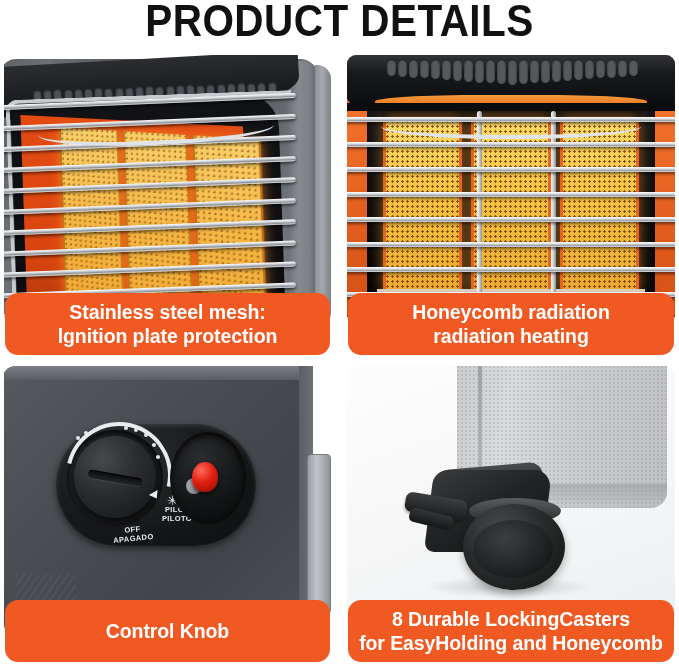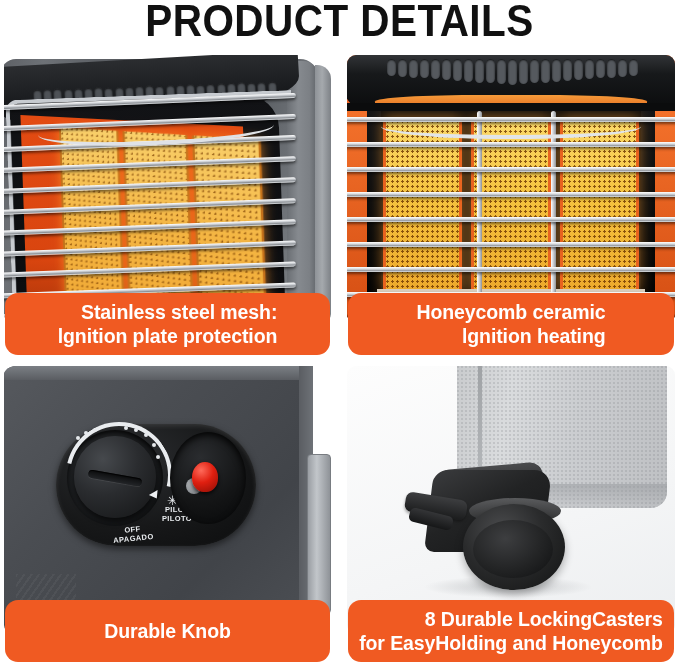--- a/index.html
+++ b/index.html
@@ -58,21 +58,21 @@
     justify-content: center;
     padding: 0 8px;
     box-sizing: border-box;
     letter-spacing: -0.1px;
     z-index: 7;
   }
   .cap-tl { left: 5px;   top: 293px; width: 325px; height: 62px; }
   .cap-tr { left: 348px; top: 293px; width: 326px; height: 62px; }
   .cap-bl { left: 5px;   top: 600px; width: 325px; height: 62px; }
   .cap-br { left: 348px; top: 600px; width: 326px; height: 62px; }
-  .cap-line { display: block; text-align: right; }
+  .cap-line { display: block; }
 
   
   .p1-body {
     position: absolute; left: -4px; top: 4px; width: 318px; height: 300px;
     background: linear-gradient(100deg,#5d6065 0%, #6d7176 12%, #4d5055 42%, #54585d 68%, #75797e 88%, #60646a 100%);
     border-radius: 16px 18px 0 0;
   }
   .p1-side {
     position: absolute; right: 12px; top: 6px; width: 32px; height: 296px;
     background: linear-gradient(90deg,#6b6f74 0%, #868a8f 35%, #7c8085 70%, #5b5f64 100%);
@@ -509,22 +509,22 @@
         <i style="top: 106px;"></i>
         <i style="top: 131px;"></i>
         <i style="top: 156px;"></i>
         <i style="top: 181px;"></i>
         <i style="top: 206px;"></i>
       </div>
     <div class="p2-hook"></div>
   </div>
   <div class="caption cap-tr">
     <span>
-      <span class="cap-line">Honeycomb ceramic</span>
-      <span class="cap-line">lgnition heating</span>
+      <span class="cap-line">Honeycomb radiation</span>
+      <span class="cap-line">radiation heating</span>
     </span>
   </div>
 
   <div class="panel panel-bl">
     <div class="p3-bg"></div>
     <div class="p3-topedge"></div>
     <div class="p3-rightedge"></div>
     <div class="p3-strip"></div>
     <div class="p3-texture"></div>
 
@@ -553,21 +553,21 @@
     <div class="p3-lbl-off">
       <span>OFF</span><br>
       <span>APAGADO</span>
     </div>
     <div class="p3-btnwell"></div>
     <div class="p3-btn-sh"></div>
     <div class="p3-btn"></div>
   </div>
   <div class="caption cap-bl">
     <span>
-      <span class="cap-line">Durable Knob</span>
+      <span class="cap-line">Control Knob</span>
     </span>
   </div>
 
   <div class="panel panel-br">
     <div class="p4-bg"></div>
     <div class="p4-cab">
       <div class="p4-cab-tex"></div>
     </div>
     <div class="p4-seam"></div>
     <div class="p4-cab-shadow"></div>

